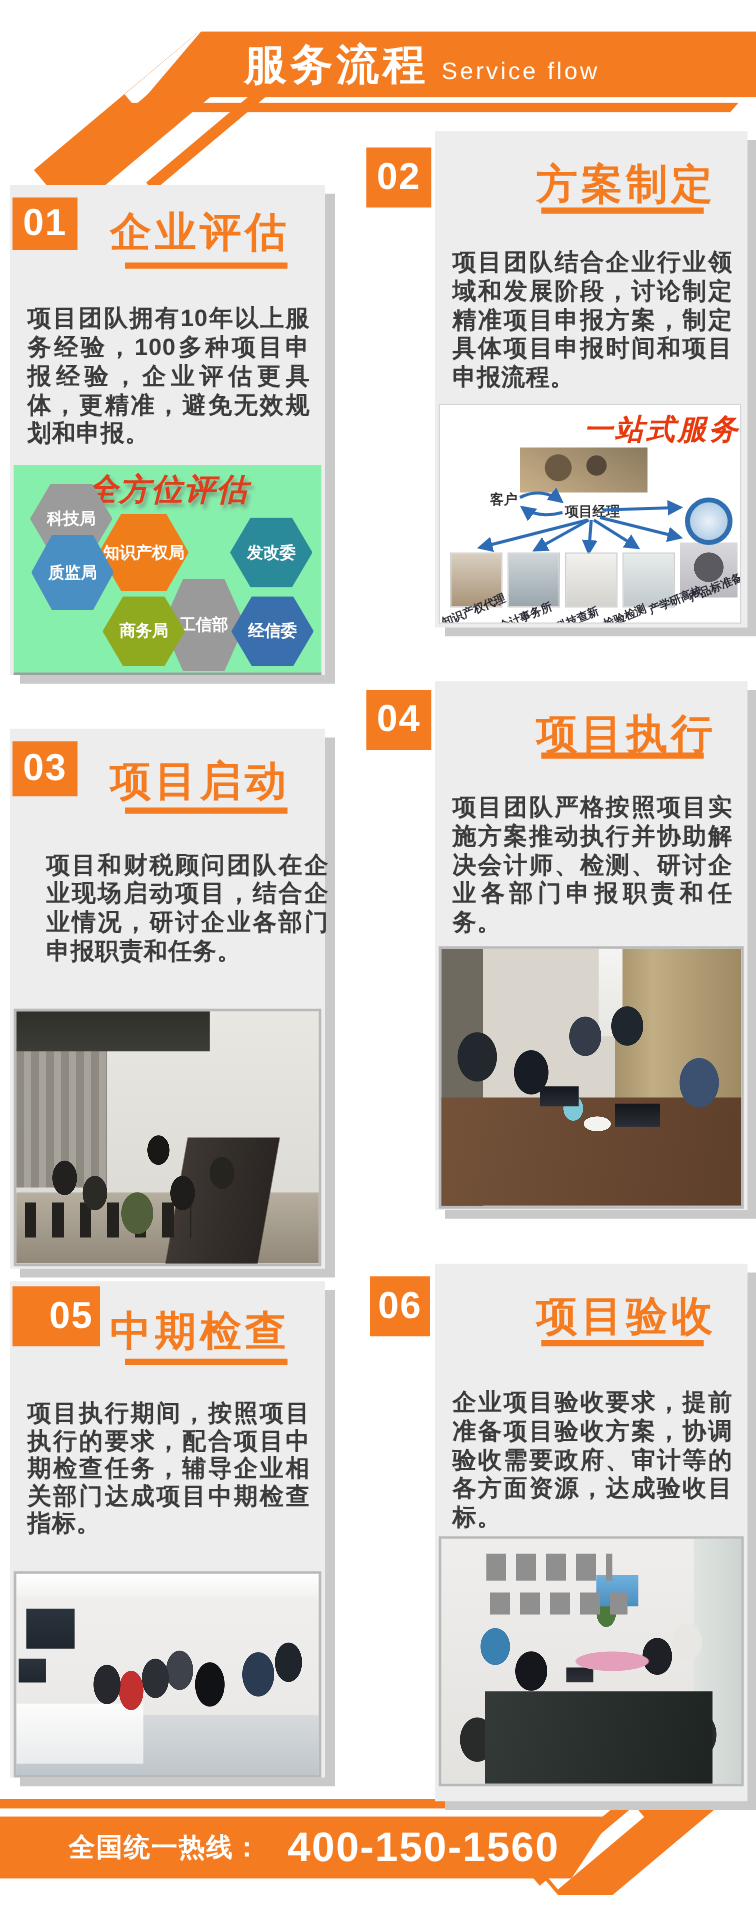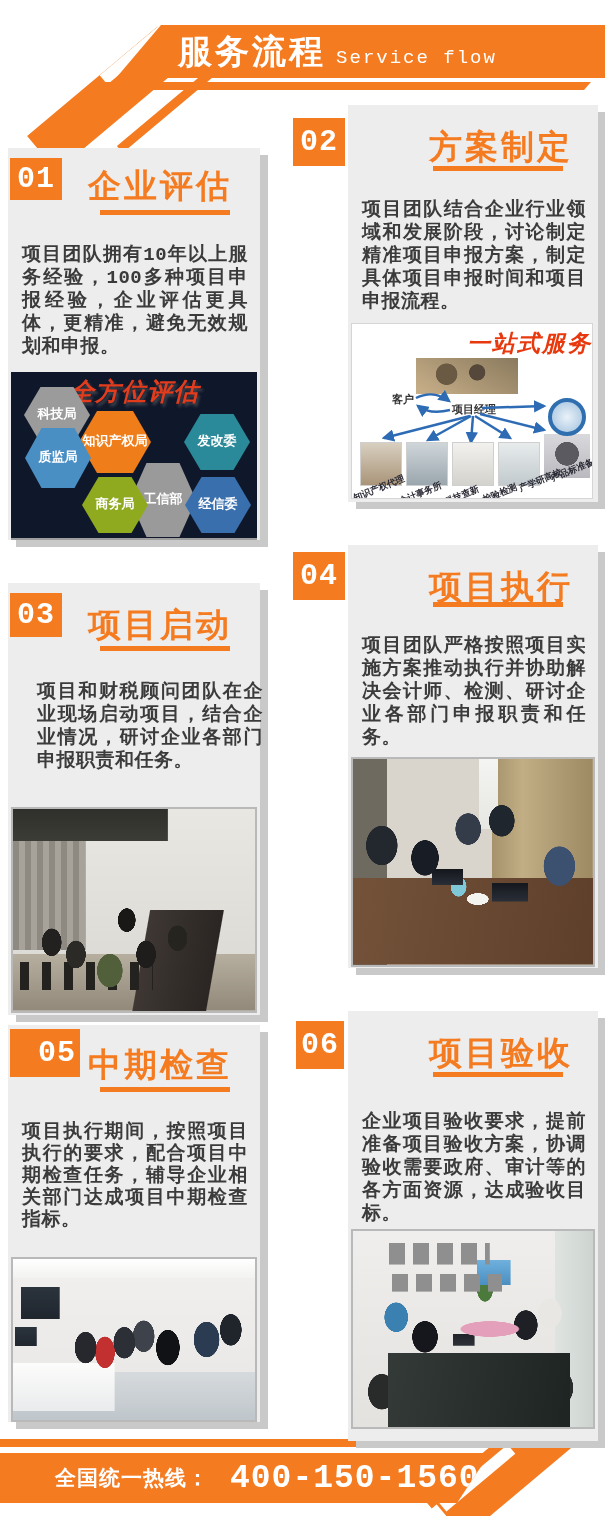--- a/index.html
+++ b/index.html
@@ -1,17 +1,17 @@
 <!DOCTYPE html>
 <html><head>
 <meta charset="utf-8">
 <style>
   html,body{margin:0;padding:0;background:#fff;}
   .page{position:relative;width:605px;height:1538px;overflow:hidden;background:#fff;
-        font-family:Liberation Mono, monospace;}
+        font-family:Liberation Sans, sans-serif;}
 
   
   .banner-top{position:absolute;left:0;top:25px;width:605px;height:53px;background:#f57b20;
     clip-path:polygon(161px 0,605px 0,605px 53px,116px 53px);
     display:flex;align-items:center;justify-content:center;padding-left:70px;box-sizing:border-box;z-index:3;}
   .banner-top .cn{font-size:34px;font-weight:800;color:#fff;letter-spacing:3px;}
   .banner-top .en{font-size:19px;font-weight:400;color:#fff;letter-spacing:2px;margin-left:10px;margin-top:12px;}
   .stripe-top{position:absolute;left:0;top:82px;width:605px;height:8px;background:#f57b20;
     clip-path:polygon(105px 0,591px 0,584px 8px,98px 8px);z-index:3;}
   .deco-clip-top{position:absolute;left:0;top:25px;width:280px;height:125px;overflow:hidden;z-index:1;}
@@ -42,21 +42,21 @@
   #card05 .body-text{line-height:22px;}
 
   .c1{left:8px;top:148px;width:252px;height:392px;}
   .c2{left:348px;top:105px;width:250px;height:397px;}
   .c3{left:8px;top:583px;width:252px;height:432px;}
   .c4{left:348px;top:545px;width:250px;height:423px;}
   .c5{left:8px;top:1025px;width:252px;height:397px;}
   .c6{left:348px;top:985px;width:250px;height:430px;margin-top:26px;}
 
   
-  .hexpanel{position:absolute;left:3px;top:224px;width:246px;height:166px;background:#0f172a;
+  .hexpanel{position:absolute;left:3px;top:224px;width:246px;height:166px;background:#86efac;
             border-bottom:2px solid #9e9e9e;overflow:hidden;}
   .gtitle{position:absolute;left:0;top:3px;width:100%;text-align:center;font-size:25px;font-weight:800;
           font-style:italic;color:#e23c1d;letter-spacing:1px;text-shadow:2px 3px 3px rgba(110,110,110,.55);}
   .hex{position:absolute;display:flex;align-items:center;justify-content:center;color:#fff;font-weight:700;
        font-size:13px;line-height:1.05;text-align:center;
        clip-path:polygon(25% 0,75% 0,100% 50%,75% 100%,25% 100%,0 50%);}
   .hx1{left:13px;top:15px;width:66px;height:56px;background:#9b9b9b;}
   .hx2{left:68px;top:39px;width:72px;height:62px;background:#ef7d1a;}
   .hx3{left:173px;top:42px;width:66px;height:56px;background:#2a8a99;}
   .hx4{left:14px;top:56px;width:66px;height:60px;background:#4a8fc4;}

